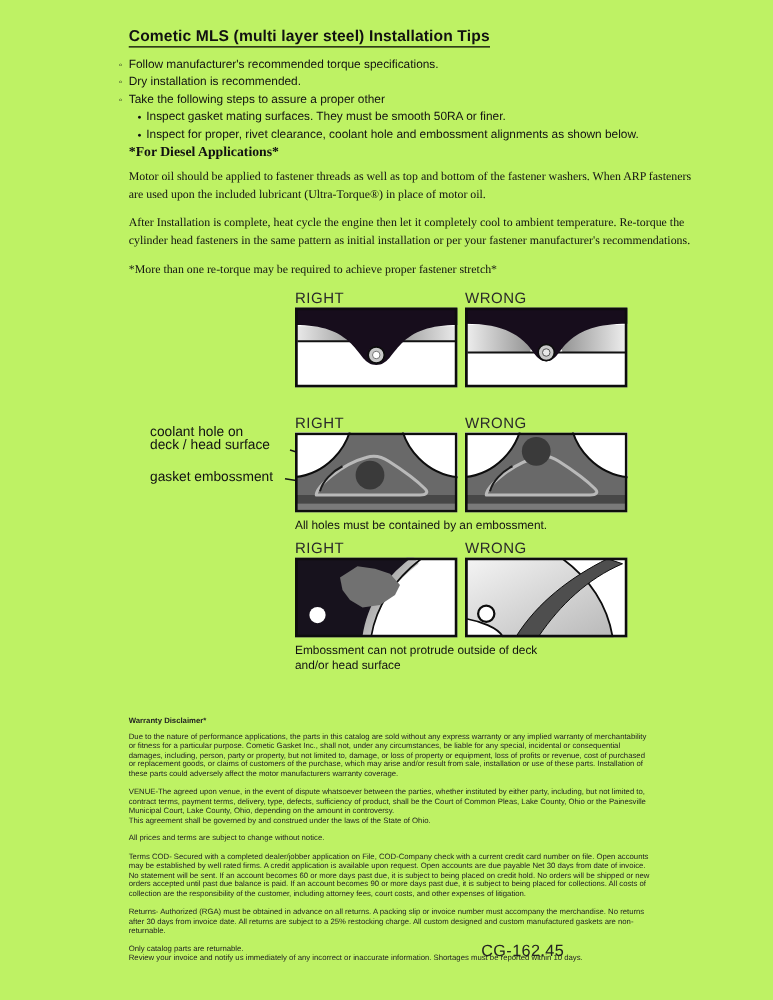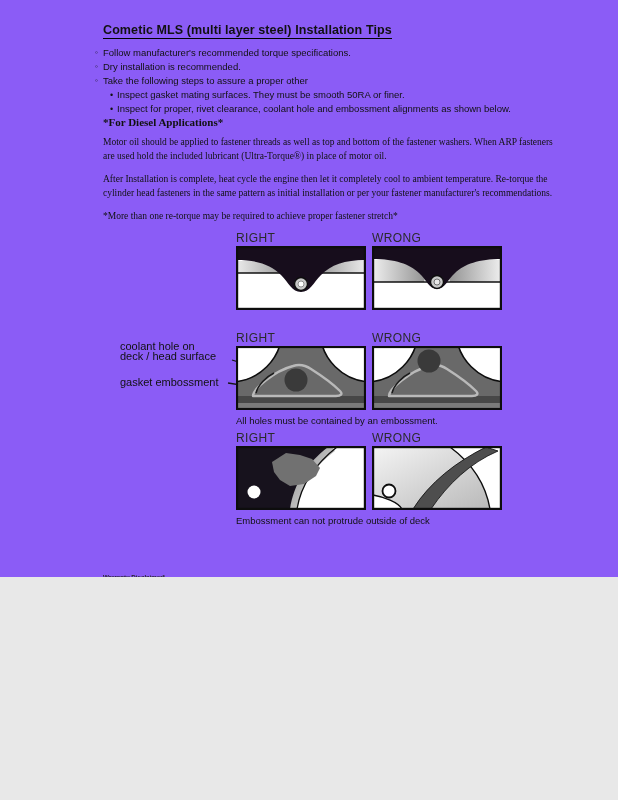--- a/index.html
+++ b/index.html
@@ -1,19 +1,19 @@
 <!DOCTYPE html>
 <html><head>
 <meta charset="utf-8">
 <style>
   html,body{margin:0;padding:0;background:#e8e8e8;}
   .page{
     position:relative;
-    width:618px;height:577px;
-    background:#8b5cf6;
+    width:618px;height:800px;
+    background:#bef264;
     font-family:"Liberation Sans","DejaVu Sans",sans-serif;
     color:#111;
     overflow:hidden;
     margin:0 auto;
   }
   
   .tips{position:absolute;left:95px;top:20px;width:470px;}
   .title{
     display:inline-block;
     margin:0 0 7px 8px;
@@ -63,21 +63,21 @@
     </div>
     <div class="b-line"><span class="glyph">◦</span><span>Follow manufacturer's recommended torque specifications.</span></div>
     <div class="b-line"><span class="glyph">◦</span><span>Dry installation is recommended.</span></div>
     <div class="b-line"><span class="glyph">◦</span><span>Take the following steps to assure a proper other</span></div>
     <div class="b-line b-sub"><span class="glyph">•</span><span>Inspect gasket mating surfaces.  They must be smooth 50RA or finer.</span></div>
     <div class="b-line b-sub"><span class="glyph">•</span><span>Inspect for proper, rivet clearance, coolant hole and embossment alignments as shown below.</span></div>
   </div>
 
   <div class="diesel">
     <h2>*For Diesel Applications*</h2>
-    <p>Motor oil should be applied to fastener threads as well as top and bottom of the fastener washers. When ARP fasteners are used hold the included lubricant (Ultra-Torque®) in place of motor oil.</p>
+    <p>Motor oil should be applied to fastener threads as well as top and bottom of the fastener washers. When ARP fasteners are used upon the included lubricant (Ultra-Torque®) in place of motor oil.</p>
     <p>After Installation is complete, heat cycle the engine then let it completely cool to ambient temperature. Re-torque the cylinder head fasteners in the same pattern as initial installation or per your fastener manufacturer's recommendations.</p>
     <p>*More than one re-torque may be required to achieve proper fastener stretch*</p>
   </div>
 
   <div class="diagrams">
 
     <span class="rw colL1" style="top:0">RIGHT</span>
     <span class="rw colL2" style="top:0">WRONG</span>
 
     <svg class="diag colL1" style="top:15px" viewBox="0 0 130 64">
@@ -193,20 +193,21 @@
       </defs>
       <rect width="130" height="64" fill="#ffffff"></rect>
       <path d="M1,1 H78 C101,18 114,40 118,63 L30,63 C26,56 12,51 1,49 Z" fill="url(#g3b)" stroke="#0d0d0d" stroke-width="1.4"></path>
       <path d="M114,1 C84,16 58,36 41,63 L59,63 C76,38 98,17 126,5 Z" fill="#4e4e4e" stroke="#0d0d0d" stroke-width="0.8"></path>
       <circle cx="17" cy="45" r="6.5" fill="#ffffff" stroke="#0d0d0d" stroke-width="1.8"></circle>
       <rect x="1" y="1" width="128" height="62" fill="none" stroke="#0d0d0d" stroke-width="2.4"></rect>
     </svg>
 
     <div class="cap colL1" style="top:284px">
       <div>Embossment can not protrude outside of deck</div>
+      <div>and/or head surface</div>
     </div>
   </div>
 
   <div class="legal">
     <p class="head">Warranty Disclaimer*</p>
     <p>Due to the nature of performance applications, the parts in this catalog are sold without any express warranty or any implied warranty of merchantability or fitness for a particular purpose.  Cometic Gasket Inc., shall not, under any circumstances, be liable for any special, incidental or consequential damages, including, person, party or property, but not limited to, damage, or loss of property or equipment, loss of profits or revenue, cost of purchased or replacement goods, or claims of customers of the purchase, which may arise and/or result from sale, installation or use of these parts.  Installation of these parts could adversely affect the motor manufacturers warranty coverage.</p>
     <p class="m0">VENUE-The agreed upon venue, in the event of dispute whatsoever between the parties, whether instituted by either party, including, but not limited to, contract terms, payment terms, delivery, type, defects, sufficiency of product, shall be the Court of Common Pleas, Lake County, Ohio or the Painesville Municipal Court, Lake County, Ohio, depending on the amount in controversy.</p>
     <p>This agreement shall be governed by and construed under the laws of the State of Ohio.</p>
     <p>All prices and terms are subject to change without notice.</p>
     <p>Terms COD- Secured with a completed dealer/jobber application on File, COD-Company check with a current credit card number on file.  Open accounts may be established by well rated firms.  A credit application is available upon request.  Open accounts are due payable Net 30 days from date of invoice.  No statement will be sent.  If an account becomes 60 or more days past due, it is subject to being placed on credit hold.  No orders will be shipped or new orders accepted until past due balance is paid.  If an account becomes 90 or more days past due, it is subject to being placed for collections.  All costs of collection are the responsibility of the customer, including attorney fees, court costs, and other expenses of litigation.</p>

